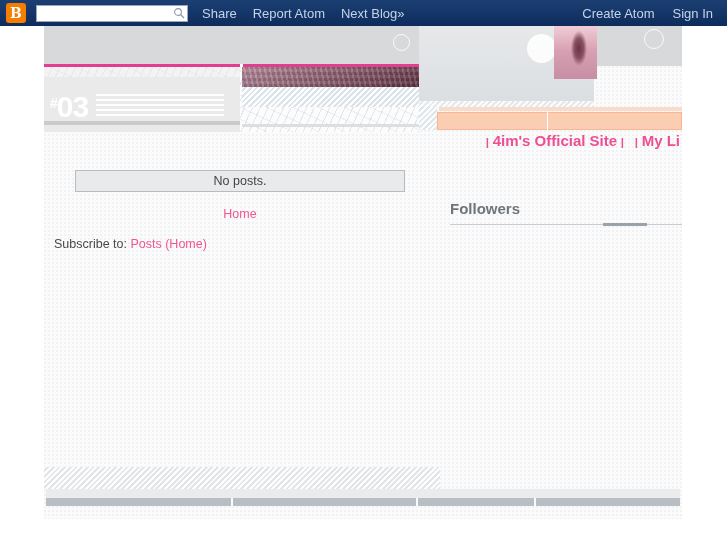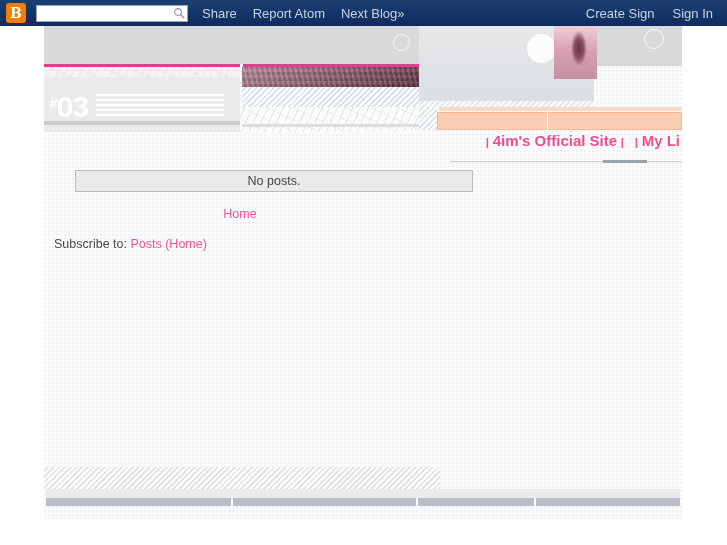--- a/index.html
+++ b/index.html
@@ -284,21 +284,21 @@
     width: 638px;
     height: 313px;
   }
   #main-col {
     position: absolute;
     left: 0; top: 0;
     width: 396px;
   }
   #no-posts-box {
     margin: 16px 0 0 31px;
-    width: 398px;
+    width: 330px;
     height: 22px;
     border: 1px solid #b9bcbe;
     background: #e9eaeb;
     display: flex;
     align-items: center;
     justify-content: center;
     color: #444444;
     font-size: 12.5px;
     box-sizing: border-box;
   }
@@ -404,21 +404,21 @@
     </svg>
   </div>
 
   <div class="nav-links">
     <a class="nav-link">Share</a>
     <a class="nav-link">Report Atom</a>
     <a class="nav-link">Next Blog»</a>
   </div>
 
   <div class="nav-links nav-links-right">
-    <a class="nav-link">Create Sign</a>
+    <a class="nav-link">Create Atom</a>
     <a class="nav-link">Sign In</a>
   </div>
 </div>
 
 <div id="outer-wrap">
   <div id="page-body">
 
     <div id="header-art">
 
       <div class="hdr-grey"></div>
@@ -474,20 +474,21 @@
           <a class="pink-link">Home</a>
         </div>
 
         <div id="subscribe-row">
           <span>Subscribe to:</span>
           <a class="pink-link">Posts (Home)</a>
         </div>
       </div>
 
       <div id="sidebar-col">
+        <div id="followers-title">Followers</div>
         <div id="followers-rule">
           <div id="followers-rule-accent"></div>
         </div>
       </div>
     </div>
 
     <div id="footer-zone">
       <div id="footer-texture"></div>
       <div id="footer-light-bar"></div>
       <div id="footer-dark-bar">

